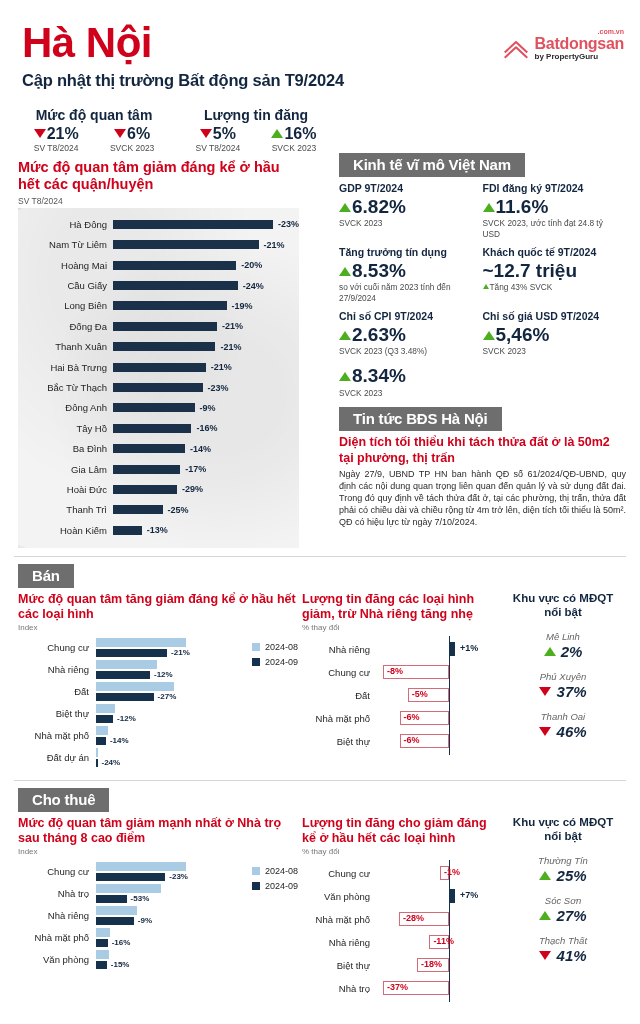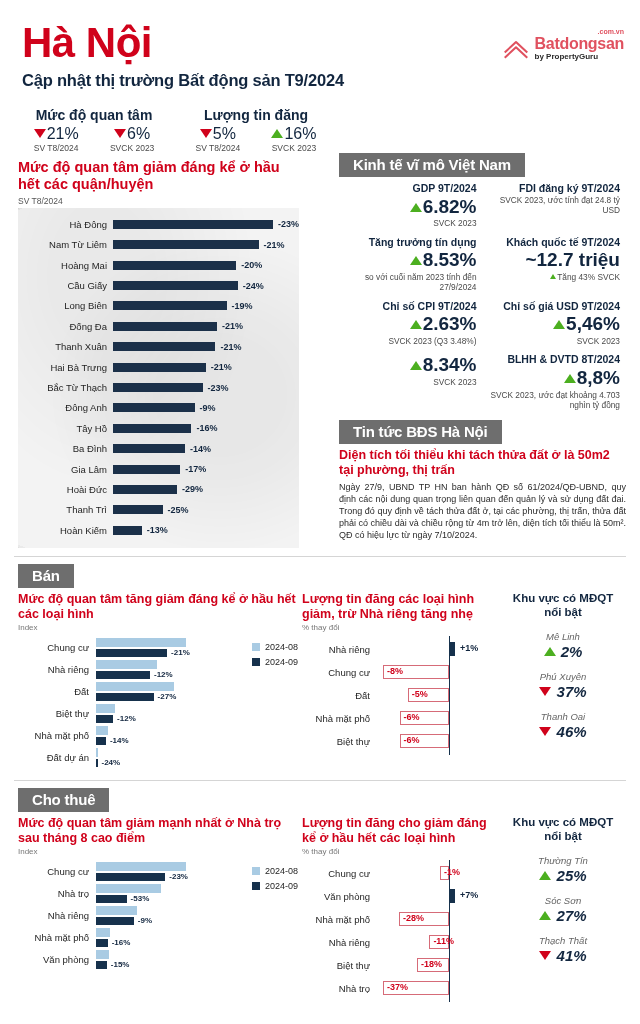--- a/index.html
+++ b/index.html
@@ -32,21 +32,21 @@
   .logo-dom { position: absolute; right: 0; top: -8px; font-size: 7px; color: #e0515f; font-weight: bold; }
   .logo-sub { font-size: 8px; color: #2a2a2a; font-weight: bold; margin-top: 1px; }
 
   
   .kpi-row { display: flex; padding: 0 18px; margin-top: 2px; }
   .kpi-group { width: 152px; text-align: center; }
   .kpi-group + .kpi-group { margin-left: 10px; }
   .kpi-group-title { font-size: 14px; font-weight: bold; color: #12263f; margin-bottom: 2px; }
   .kpi-pair { display: flex; justify-content: space-around; }
   .kpi-cell { text-align: center; }
-  .kpi-val { font-size: 16px; font-weight: normal; color: #12263f; white-space: nowrap; }
+  .kpi-val { font-size: 16px; font-weight: bold; color: #12263f; white-space: nowrap; }
   .kpi-note { font-size: 8.5px; color: #4a4a4a; margin-top: 0px; }
   .tri { display: inline-block; width: 0; height: 0; margin-right: 1px; vertical-align: 1px; }
   .tri.down { border-left: 6px solid transparent; border-right: 6px solid transparent; border-top: 9px solid #d0021b; }
   .tri.up { border-left: 6px solid transparent; border-right: 6px solid transparent; border-bottom: 9px solid #4caf20; }
   .tri.xs.up { border-left: 3px solid transparent; border-right: 3px solid transparent; border-bottom: 5px solid #4caf20; }
 
   
   .top-grid { display: flex; padding: 0 0 0 0; gap: 36px; }
   .left-col { width: 318px; padding-left: 18px; padding-right: 4px; }
   .right-col { width: 322px; padding-right: 14px; }
@@ -74,21 +74,21 @@
   .dlabel { width: 95px; text-align: right; padding-right: 6px; font-size: 9.5px; color: #1f1f1f; }
   .dbar { height: 9px; background: #1b3049; }
   .dval { font-size: 9px; font-weight: bold; color: #12263f; margin-left: 5px; white-space: nowrap; }
 
   
   .grey-head {
     display: inline-block; background: #6e6e6e; color: #fff;
     font-size: 15px; font-weight: bold; padding: 3px 14px 4px 14px;
     letter-spacing: -0.2px;
   }
-  .macro-grid { display: flex; flex-wrap: wrap; margin-top: 5px; text-align: right; }
+  .macro-grid { display: flex; flex-wrap: wrap; margin-top: 5px; }
   .macro-cell { width: 50%; padding-right: 6px; margin-bottom: 7px; }
   .macro-label { font-size: 10.5px; font-weight: bold; color: #12263f; line-height: 1.2; }
   .macro-value { font-size: 19px; font-weight: bold; color: #12263f; line-height: 1.25; white-space: nowrap; }
   .macro-note { font-size: 8.3px; color: #4a4a4a; line-height: 1.25; }
 
   .news-title { font-size: 12.5px; font-weight: bold; color: #d0021b; line-height: 1.25; margin-top: 4px; }
   .news-body { font-size: 9px; color: #2b2b2b; line-height: 1.34; margin-top: 2px; text-align: justify; }
 
   
   .divider { height: 1px; background: #d5d5d5; margin: 8px 14px 0 14px; }
@@ -274,20 +274,21 @@
     <div class="right-col">
       <div class="grey-head">Kinh tế vĩ mô Việt Nam</div>
       <div class="macro-grid" id="macro-grid">
           <div class="macro-cell">
             <div class="macro-label">GDP 9T/2024</div>
             <div class="macro-value"><span class="tri  up"></span>6.82%</div>
             <div class="macro-note">SVCK 2023</div>
           </div>
           <div class="macro-cell">
             <div class="macro-label">FDI đăng ký 9T/2024</div>
+            <div class="macro-value"><span class="tri  up"></span>11.6%</div>
             <div class="macro-note">SVCK 2023, ước tính đạt 24.8 tỷ USD</div>
           </div>
           <div class="macro-cell">
             <div class="macro-label">Tăng trưởng tín dụng</div>
             <div class="macro-value"><span class="tri  up"></span>8.53%</div>
             <div class="macro-note">so với cuối năm 2023 tính đến 27/9/2024</div>
           </div>
           <div class="macro-cell">
             <div class="macro-label">Khách quốc tế 9T/2024</div>
             <div class="macro-value">~12.7 triệu</div>
@@ -299,25 +300,20 @@
             <div class="macro-note">SVCK 2023 (Q3  3.48%)</div>
           </div>
           <div class="macro-cell">
             <div class="macro-label">Chỉ số giá USD 9T/2024</div>
             <div class="macro-value"><span class="tri  up"></span>5,46%</div>
             <div class="macro-note">SVCK 2023</div>
           </div>
           <div class="macro-cell">
             <div class="macro-value"><span class="tri  up"></span>8.34%</div>
             <div class="macro-note">SVCK 2023</div>
-          </div>
-          <div class="macro-cell">
-            <div class="macro-label">BLHH &amp; DVTD 8T/2024</div>
-            <div class="macro-value"><span class="tri  up"></span>8,8%</div>
-            <div class="macro-note">SVCK 2023, ước đạt khoảng 4.703 nghìn tỷ đồng</div>
           </div>
         </div>
       <div class="grey-head" style="margin-top:2px;">Tin tức BĐS Hà Nội</div>
       <div class="news-title">Diện tích tối thiểu khi tách thửa đất ở là 50m2 tại phường, thị trấn</div>
       <div class="news-body">Ngày 27/9, UBND TP HN ban hành QĐ số 61/2024/QĐ-UBND, quy định các nội dung quan trọng liên quan đến quản lý và sử dụng đất đai. Trong đó quy định về tách thửa đất ở, tại các phường, thị trấn, thửa đất phải có chiều dài và chiều rộng từ 4m trở lên, diện tích tối thiểu là 50m². QĐ có hiệu lực từ ngày 7/10/2024.</div>
     </div>
   </div>
 
   <div class="divider"></div>
 

